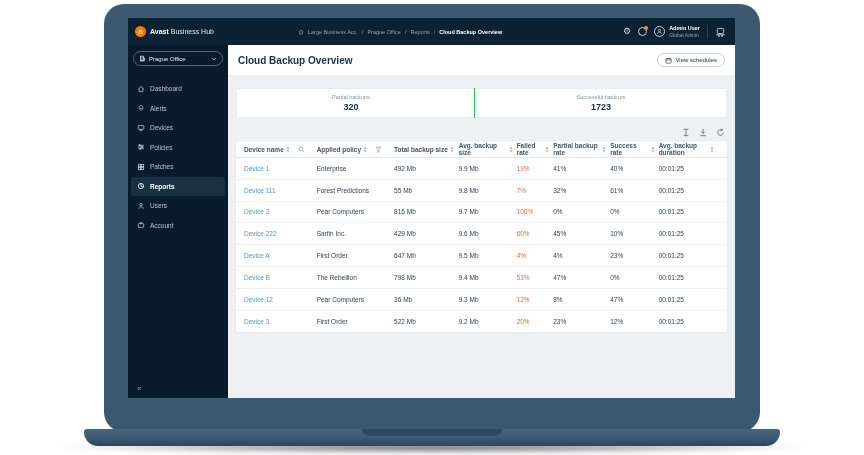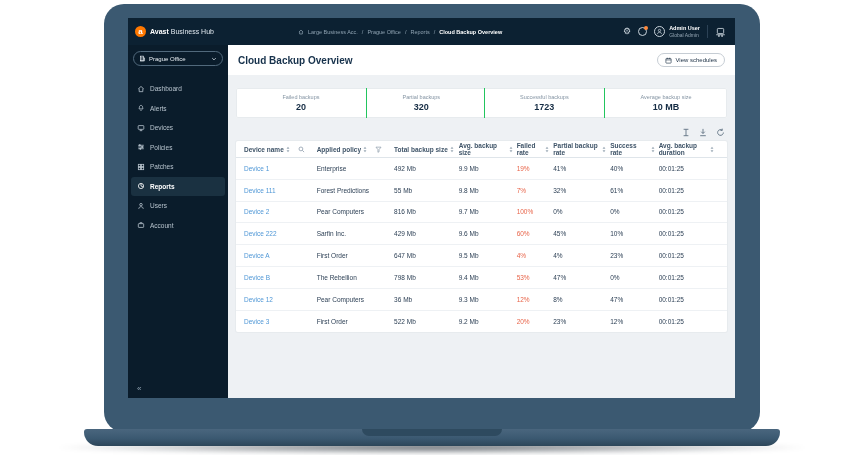--- a/index.html
+++ b/index.html
@@ -244,35 +244,27 @@
             <svg width="7" height="7" viewBox="0 0 12 12" fill="none" stroke="#23364a" stroke-width="1.1">
                 <rect x="1.5" y="2.5" width="9" height="8" rx="1"></rect>
                 <path d="M1.5 5 H10.5 M4 1.3 V3.5 M8 1.3 V3.5"></path>
               </svg>
             <span>View schedules</span>
           </div>
         </div>
 
         <div class="content">
           <div class="stats" id="stats">
-              <div class="stat" style="flex: 0.98 1 0%;">
-                <span class="lbl">Failed backups</span>
-                <span class="val">20</span>
-              </div>
               <div class="stat" style="flex: 0.82 1 0%;">
                 <span class="lbl">Partial backups</span>
                 <span class="val">320</span>
               </div>
               <div class="stat" style="flex: 0.9 1 0%; margin-left: 8px;">
                 <span class="lbl">Successful backups</span>
                 <span class="val">1723</span>
-              </div>
-              <div class="stat" style="flex: 0.92 1 0%;">
-                <span class="lbl">Average backup size</span>
-                <span class="val">10 MB</span>
               </div>
             </div>
 
           <div class="toolbar">
             <svg width="8" height="9" viewBox="0 0 10 11" fill="none" stroke="#5d7081" stroke-width="1.1">
                 <path d="M2 1.5 H8 M2 9.5 H8 M5 1.5 V9.5"></path>
               </svg>
             <svg width="8" height="9" viewBox="0 0 10 11" fill="none" stroke="#5d7081" stroke-width="1.1">
                 <path d="M5 1 V6.5 M2.8 4.5 L5 6.8 L7.2 4.5 M1.5 9.5 H8.5"></path>
               </svg>

